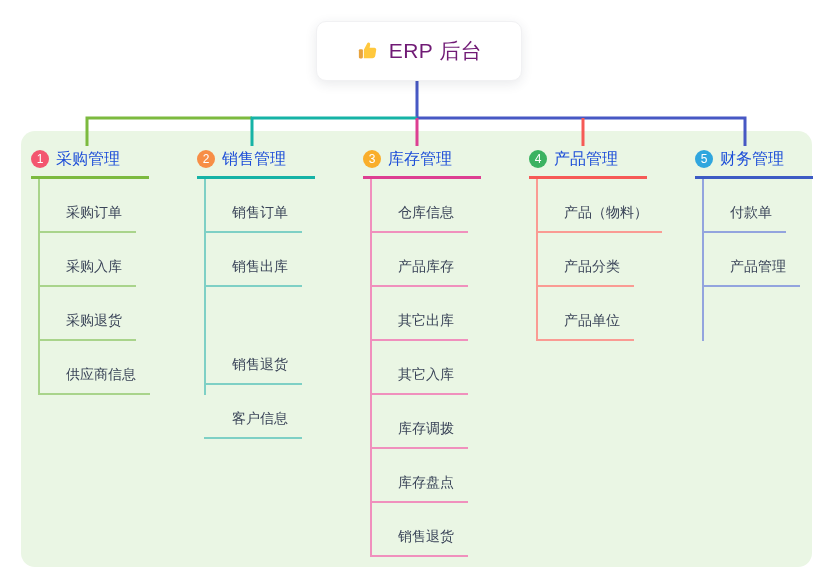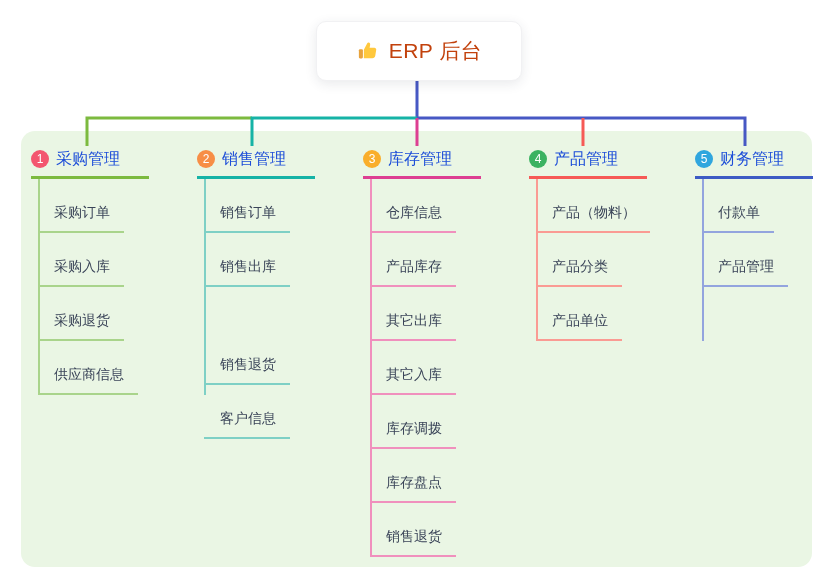--- a/index.html
+++ b/index.html
@@ -12,37 +12,37 @@
     background:#EAF6E4;border-radius:14px;
   }
   .connectors{position:absolute;left:0;top:0;pointer-events:none;}
   .root-node{
     position:absolute;left:316px;top:21px;width:206px;height:60px;
     background:#ffffff;border:1px solid #f1f1f3;border-radius:10px;
     box-shadow:0 3px 12px rgba(40,50,70,.10);
     display:flex;align-items:center;justify-content:center;gap:10px;
     box-sizing:border-box;
   }
-  .root-title{font-size:21px;font-weight:500;color:#c2410c;letter-spacing:.5px;white-space:nowrap;}
+  .root-title{font-size:21px;font-weight:500;color:#701a75;letter-spacing:.5px;white-space:nowrap;}
   .thumb-icon{width:23px;height:23px;flex:none;display:block;}
   .column{position:absolute;top:148px;width:118px;}
   .cat-header{
     display:flex;align-items:center;gap:7px;height:22px;
     padding-bottom:6px;border-bottom:3px solid #ccc;cursor:default;
   }
   .badge{
     width:18px;height:18px;border-radius:50%;flex:none;
     color:#fff;font-size:12px;line-height:18px;text-align:center;font-weight:500;
   }
   .cat-label{font-size:16px;font-weight:500;color:#1d4ed8;white-space:nowrap;}
   .items{position:relative;margin-left:7px;}
   .vline{position:absolute;left:0;top:0;width:2px;}
   .item{
     height:54px;box-sizing:border-box;border-bottom:2px solid #ccc;
-    display:flex;align-items:flex-end;padding:0 14px 9px 16px;
+    display:flex;align-items:flex-end;padding:0 14px 9px 28px;
     width:max-content;min-width:72px;
   }
   .item span{font-size:14px;color:#3A4458;white-space:nowrap;}
 </style>
 </head>
 <body>
 
 <div class="stage">
 
   <div class="panel"></div>

